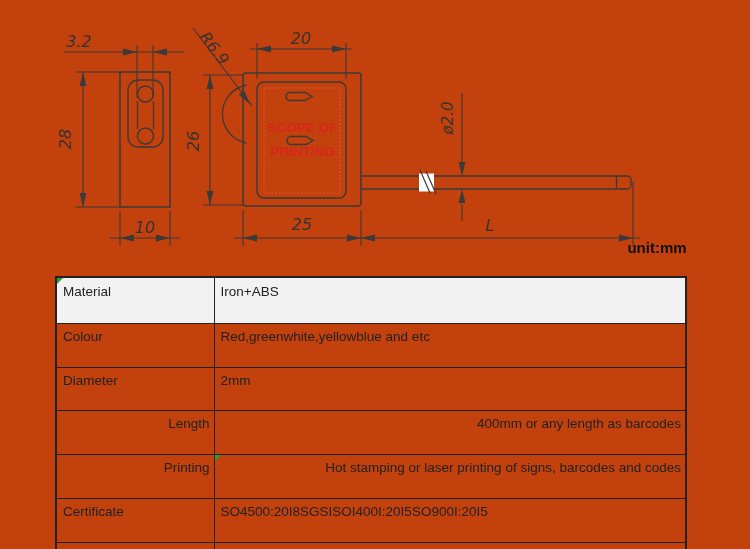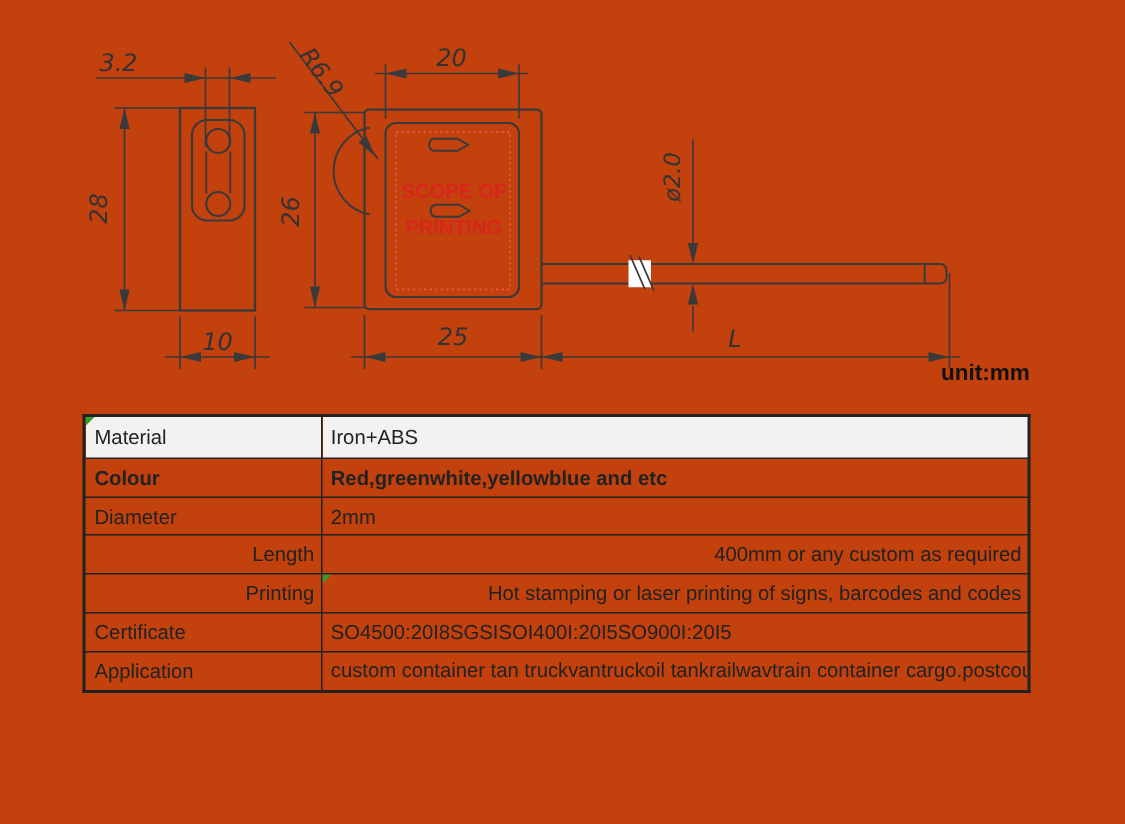--- a/index.html
+++ b/index.html
@@ -5,25 +5,25 @@
   html,body{margin:0;padding:0;background:#fff;}
   .canvas{position:relative;width:750px;height:549px;background:#c2410c;overflow:hidden;
           font-family:"Liberation Sans",sans-serif;}
   svg text{font-family:"DejaVu Sans",sans-serif;}
   svg .dimtxt{font-size:16px;font-style:italic;fill:#333;}
   svg .dimtxt-sm{font-size:15px;font-style:italic;fill:#333;}
   svg .redtxt{font-family:"Liberation Sans",sans-serif;font-weight:700;font-size:13.5px;fill:#d9261c;}
   svg .unittxt{font-family:"Liberation Sans",sans-serif;font-weight:700;font-size:15px;fill:#111;font-style:normal;}
   table.spec{position:absolute;left:55px;top:276px;width:632px;border-collapse:collapse;
              table-layout:fixed;font-size:13.5px;color:#222;border:2px solid #222;}
-  table.spec td{border:1px solid #222;padding:1px 4px 1px 6px;vertical-align:middle;
+  table.spec td{border:1px solid #222;padding:1px 4px 19px 6px;vertical-align:middle;
                 white-space:nowrap;overflow:hidden;position:relative;}
   table.spec tr:nth-child(1){background:#f2f2f2;}
   table.spec tr:nth-child(1) td{height:25px;}
-  table.spec tr:nth-child(2) td{height:23px;font-weight:bold;}
+  table.spec tr:nth-child(2) td{height:23px;}
   table.spec tr:nth-child(3) td{height:22px;}
   table.spec tr:nth-child(4) td{height:23px;text-align:right;}
   table.spec tr:nth-child(5) td{height:23px;text-align:right;}
   table.spec tr:nth-child(6) td{height:23px;}
   table.spec tr:nth-child(7) td{height:23px;margin-top:20px;}
   table.spec tr:nth-child(8) td{height:74px;}
   td.wrap{white-space:normal;padding-right:70px;line-height:1.55;}
   .note-tri{position:absolute;top:0;left:0;width:0;height:0;
             border-top:6px solid #2f9e2f;border-right:6px solid transparent;}
 </style>
@@ -141,21 +141,21 @@
         </td>
         <td>
           <span>2mm</span>
         </td>
       </tr>
       <tr>
         <td>
           <span>Length</span>
         </td>
         <td>
-          <span>400mm or any custom as required</span>
+          <span>400mm or any length as barcodes</span>
         </td>
       </tr>
       <tr>
         <td>
           <span>Printing</span>
         </td>
         <td>
           <span class="note-tri"></span>
           <span>Hot stamping or laser printing of signs, barcodes and codes</span>
         </td>

